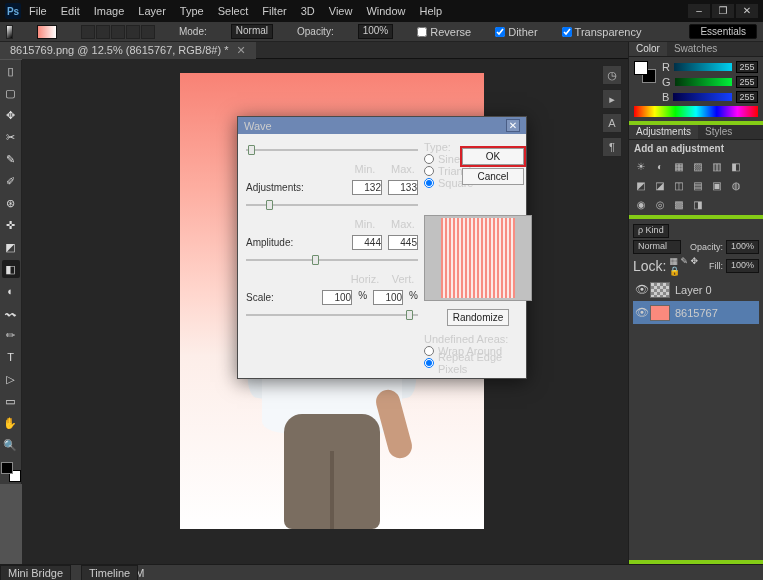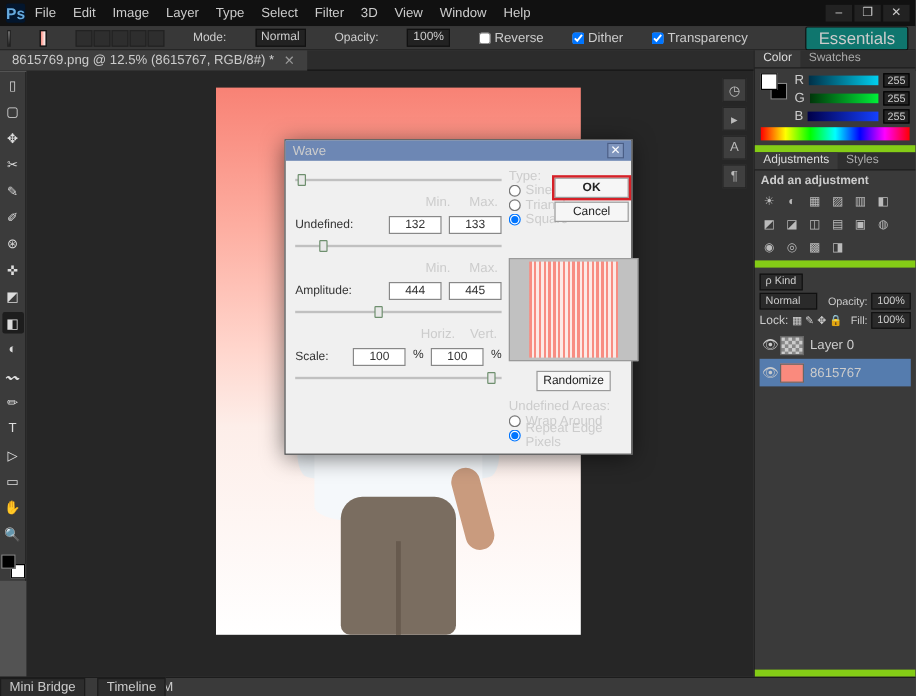--- a/index.html
+++ b/index.html
@@ -1,51 +1,51 @@
 <!DOCTYPE html>
 <html><head>
 <meta charset="utf-8">
 <style>
   * { box-sizing: border-box; margin: 0; padding: 0; font-family: "Segoe UI", Tahoma, sans-serif; font-size: 11px; color: #ccc; }
   body { background: #535353; width: 763px; height: 580px; position: relative; overflow: hidden; }
 
   
   .menubar { background:#111; height:22px; display:flex; align-items:center; padding:0 5px; gap:2px; color:#e6e6e6; }
-  .menubar .logo { width:16px; height:16px; background:#03162d; border-radius:2px; display:flex;align-items:center;justify-content:center; font-size:13px; font-weight:bold; color:#6ad; }
+  .menubar .logo { width:16px; height:16px; background:#03162d; border-radius:2px; display:flex;align-items:center;justify-content:center; font-size:10px; font-weight:bold; color:#6ad; }
   .menubar .item { padding:0 6px; cursor:pointer; }
   .winbtns { margin-left:auto; display:flex; gap:2px; }
   .winbtn { width:22px; height:14px; background:#222; text-align:center; color:#ccc; cursor:pointer; line-height:14px; font-size:10px;}
 
   .optionbar { background:#383838; height:20px; display:flex; align-items:center; padding:0 6px; gap:24px; border-bottom:1px solid #222;}
   .swatch-grad { width:44px; height:14px; background:linear-gradient(90deg,#fa8a7d,#fff); border:1px solid #111;}
   .gradset { display:flex; gap:1px;}
   .gradset div{ width:14px;height:14px;border:1px solid #222;background:#2e2e2e;}
   .ob-label{color:#ccc;font-size:10px;}
   .ob-sel{background:#222;border:1px solid #111;padding:0 4px;height:15px;font-size:10px;color:#ccc;}
   .ob-chk{display:flex;align-items:center;gap:3px;font-size:10px;}
   .ob-chk input{width:10px;height:10px;}
   .ob-spacer{flex:1;}
-  .ess{background:#0f766e;border:1px solid #111;padding:1px 10px;font-size:14px;border-radius:2px;}
+  .ess{background:#000000;border:1px solid #111;padding:1px 10px;font-size:10px;border-radius:2px;}
 
   .tabbar{background:#2c2c2c;height:17px;display:flex;align-items:center;border-bottom:1px solid #111;}
   .doctab{background:#3f3f3f;height:17px;padding:0 10px;display:flex;align-items:center;font-size:10px;color:#c8c8c8;}
   .doctab .x{margin-left:8px;color:#999;cursor:pointer;}
   .collapse-arrows{margin-left:auto;margin-right:4px;font-size:9px;color:#aaa;letter-spacing:-2px;}
 
   
   .tools{position:absolute;left:0;top:60px;width:22px;background:#3b3b3b;border-right:1px solid #222;padding:2px 0;display:flex;flex-direction:column;align-items:center;gap:4px;}
   .tool{width:18px;height:18px;display:flex;align-items:center;justify-content:center;color:#ddd;cursor:pointer;font-size:11px;border-radius:2px;}
   .tool.sel{background:#1d1d1d;}
   .fgbg{position:relative;width:20px;height:20px;margin-top:4px;}
   .fgbg .bg{position:absolute;right:0;bottom:0;width:12px;height:12px;background:#fff;border:1px solid #000;}
   .fgbg .fg{position:absolute;left:0;top:0;width:12px;height:12px;background:#000;border:1px solid #888;}
 
   
   .dock{position:absolute;right:0;top:42px;bottom:16px;width:135px;background:#3a3a3a;border-left:1px solid #1e1e1e;display:flex;flex-direction:column;}
-  .panel{border-bottom:6px solid #84cc16;}
+  .panel{border-bottom:4px solid #84cc16;}
   .panel-tabs{background:#2f2f2f;display:flex;height:15px;border-bottom:1px solid #1e1e1e;}
   .ptab{padding:1px 7px;font-size:10px;color:#aaa;cursor:pointer;}
   .ptab.act{background:#3a3a3a;color:#ddd;}
   .panel-body{padding:4px 5px;}
   .color-sliders{display:flex;flex-direction:column;gap:3px;font-size:9px;}
   .csrow{display:flex;align-items:center;gap:4px;}
   .csrow .bar{flex:1;height:8px;background:linear-gradient(90deg,#003048,#00d0f0);position:relative;}
   .csrow.g .bar{background:linear-gradient(90deg,#00360a,#00f038);}
   .csrow.b .bar{background:linear-gradient(90deg,#000048,#1540ff);}
   .csrow .val{width:22px;background:#222;text-align:center;color:#ccc;font-size:9px;border:1px solid #000;}
@@ -88,30 +88,30 @@
   .left-col{display:flex;flex-direction:column;gap:1px;}
   .fld{color:#333;font-size:10px;}
   .genrow{display:flex;align-items:center;gap:6px;}
   .genrow .field{margin-left:auto;width:24px;height:14px;background:#fff;border:1px solid #7a9ccc;color:#333;text-align:center;font-size:10px;}
   .genrow .field.hl{background:#cfe3ff;border:1px solid #2a66c8;}
   .mm{display:flex;gap:8px;margin-left:auto;font-size:9px;color:#444;}
   .mm div{width:30px;text-align:center;}
   .rowlbl{display:flex;align-items:center;margin-top:4px;}
   .rowlbl span:first-child{color:#333;font-size:10px;}
   .inpair{display:flex;gap:6px;margin-left:auto;}
-  .inp{width:44px;height:15px;background:#fff;border:1px solid #888;color:#333;text-align:center;font-size:10px;padding-top:1px;}
+  .inp{width:30px;height:15px;background:#fff;border:1px solid #888;color:#333;text-align:right;font-size:10px;padding-top:1px;}
   .slider{height:12px;position:relative;margin:3px 0 2px;}
   .slider:before{content:"";position:absolute;left:0;right:0;top:5px;height:2px;background:#c0c0c0;}
   .slider .h{position:absolute;top:1px;width:7px;height:10px;background:#e8e8e8;border:1px solid #6e8f6e;border-radius:1px;}
   .right-col{display:flex;flex-direction:column;gap:2px;}
   .typebox{font-size:10px;color:#333;}
   .rrow{display:flex;align-items:center;gap:4px;height:12px;}
   .rrow input{width:10px;height:10px;}
   .btn{width:62px;height:17px;background:#f6f6f6;border:1px solid #9a9a9a;color:#222;font-size:10px;cursor:pointer;display:flex;align-items:center;justify-content:center;}
-  .btn.ok{outline:2px solid #d62027;outline-offset:0;font-weight:bold;}
+  .btn.ok{outline:2px solid #d62027;outline-offset:0;}
   .btnwrap{display:flex;flex-direction:column;gap:3px;position:absolute;right:8px;top:7px;}
   .preview{width:108px;height:86px;background:#c1c1c1;margin-top:24px;border:1px solid #9a9a9a;display:flex;align-items:center;justify-content:center;}
   .preview-inner{width:74px;height:80px;background:repeating-linear-gradient(90deg,#f88d82 0 2px,#fceae6 2px 4px);}
   .randbtn{margin-top:6px;align-self:center;}
   .undef{font-size:10px;color:#333;margin-top:5px;}
 
   
   .status{position:absolute;left:0;right:0;bottom:0;height:16px;background:#3a3a3a;border-top:1px solid #1c1c1c;display:flex;align-items:center;font-size:10px;color:#ccc;gap:10px;padding:0 8px;}
   .status .stab{background:#2d2d2d;padding:1px 7px;border:1px solid #1c1c1c;}
 </style>
@@ -286,21 +286,21 @@
         <span class="mini">ρ Kind</span>
         <span style="flex:1"></span>
       </div>
       <div class="lay-opts">
         <span class="mini" style="width:48px">Normal</span>
         <span style="flex:1"></span>
         <span style="font-size:9px">Opacity:</span>
         <span class="mini">100%</span>
       </div>
       <div class="lay-opts">
-        <span style="font-size:10px">Lock:</span>
+        <span style="font-size:14px">Lock:</span>
         <span style="font-size:9px">▦ ✎ ✥ 🔒</span>
         <span style="flex:1"></span>
         <span style="font-size:9px">Fill:</span>
         <span class="mini">100%</span>
       </div>
 
       <div class="lay-row">
         <span class="eye">👁</span>
         <div class="thumb layer0"></div>
         <span>Layer 0</span>
@@ -326,21 +326,21 @@
         </div>
 
       <div class="rowlbl">
           <span></span>
           <div class="mm">
             <div>Min.</div>
             <div>Max.</div>
           </div>
         </div>
       <div class="rowlbl">
-        <span>Undefined:</span>
+        <span>Adjustments:</span>
         <div class="inpair">
           <div class="inp">132</div>
           <div class="inp">133</div>
         </div>
       </div>
       <div class="slider">
           <div class="h" style="left:20px"></div>
         </div>
 
       <div class="rowlbl">

